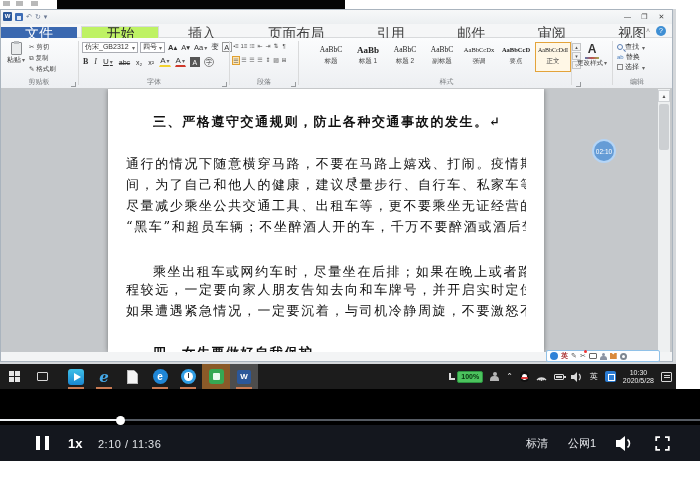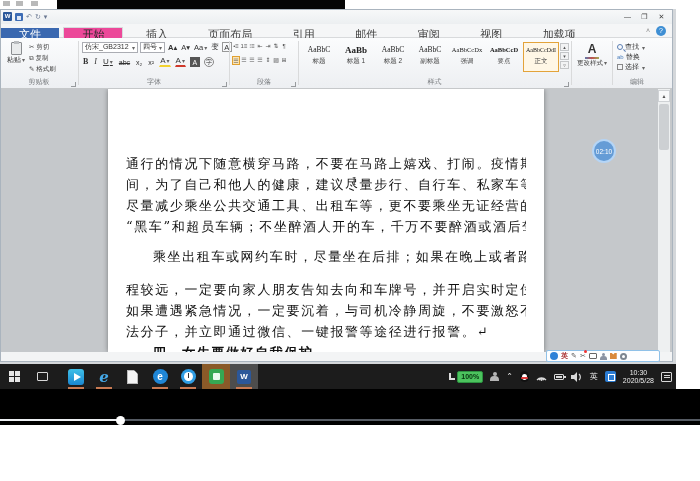--- a/index.html
+++ b/index.html
@@ -21,23 +21,23 @@
   .word-logo{width:9px;height:9px;background:#2b579a;border-radius:1px;color:#fff;font-size:6px;line-height:9px;text-align:center;font-weight:bold}
   .save-ic{width:8px;height:8px;background:#3e6db5;border-radius:1px;position:relative}
   .save-ic::after{content:"";position:absolute;left:2px;top:3px;width:4px;height:4px;background:#dce6f5}
   .qat-gl{font-size:7px;color:#6a7891;line-height:9px}
   .win-controls{position:absolute;right:2px;top:1px;display:flex}
   .win-btn{width:17px;height:11px;text-align:center;font-size:7px;color:#444;line-height:11px}
   .glyph-min::before{content:"—"} .glyph-max::before{content:"❐"} .glyph-close::before{content:"✕"}
 
   
   .tabrow{position:absolute;left:0;top:14px;width:100%;height:14px;background:#f5f6f7;border-bottom:1px solid #d8dadc}
-  .tab{display:inline-block;height:14px;line-height:13px;padding:0 18px;font-size:11px;color:#3f3f3f}
+  .tab{display:inline-block;height:14px;line-height:13px;padding:0 24px;font-size:14px;color:#3f3f3f}
   .tab-file{background:#3a68b0;color:#fff}
-  .tab-active{background:#ec4899;border:1px solid #d8dadc;border-bottom:1px solid #fff;color:#2a2a2a}
+  .tab-active{background:#bef264;border:1px solid #d8dadc;border-bottom:1px solid #fff;color:#2a2a2a}
   .help-ic{position:absolute;right:6px;top:2px;width:10px;height:10px;border-radius:50%;background:#3f8fd4;color:#fff;font-size:7px;line-height:10px;text-align:center}
   .pin-ic{position:absolute;right:22px;top:3px;font-size:7px;color:#8a8a8a}
 
   
   .ribbon{position:absolute;left:0;top:28px;width:100%;height:51px;background:linear-gradient(#fbfcfd,#edeff2);border-bottom:1px solid #c6c8ca}
   .rgroup-label{position:absolute;bottom:1px;width:100%;text-align:center;font-size:7px;color:#76797c}
   .launcher{position:absolute;right:1px;bottom:1px;width:5px;height:5px;border-right:1px solid #979a9d;border-bottom:1px solid #979a9d}
   .rsep{position:absolute;top:3px;width:1px;height:44px;background:#d9dadb}
   .rbtn{display:inline-flex;align-items:center;justify-content:center;color:#333;border:1px solid transparent}
   .combo{background:#fff;border:1px solid #abadb3;font-size:7px;color:#333;display:flex;align-items:center;justify-content:space-between;padding:0 2px;height:11px}
@@ -283,21 +283,21 @@
             <span class="pbtn">☰</span>
             <span class="pbtn">⇕</span>
             <span class="pbtn">▨</span>
             <span class="pbtn">⊞</span>
           </div>
           <div class="rgroup-label">段落</div>
           <div class="launcher"></div>
         </div>
         <div class="rsep" style="left:297px"></div>
 
-        <div class="abs" style="left:298px;top:0;width:271px;height:50px">
+        <div class="abs" style="left:310px;top:0;width:271px;height:50px">
           <div class="style-item" style="left:2px">
             <div class="style-sample">AaBbC</div>
             <div class="style-label">标题</div>
           </div>
           <div class="style-item" style="left:39px">
             <div class="style-sample" style="font-weight:bold;font-size:9px">AaBb</div>
             <div class="style-label">标题 1</div>
           </div>
           <div class="style-item" style="left:76px">
             <div class="style-sample">AaBbC</div>
@@ -349,28 +349,28 @@
                 <span class="selbox"></span>
                 <span>选择</span>
               </div>
           </div>
           <div class="rgroup-label">编辑</div>
         </div>
       </div>
 
       <div class="docarea">
         <div class="page">
+          <div class="dl dl-indent dl-bold" style="top:24px">三、严格遵守交通规则，防止各种交通事故的发生。↵</div>
           <div class="dl" style="top:66px">通行的情况下随意横穿马路，不要在马路上嬉戏、打闹。疫情期</div>
           <div class="dl" style="top:87px">间，为了自己和他人的健康，建议尽量步行、自行车、私家车等，</div>
           <div class="dl" style="top:108px">尽量减少乘坐公共交通工具、出租车等，更不要乘坐无证经营的</div>
           <div class="dl" style="top:129px">“黑车”和超员车辆；不坐醉酒人开的车，千万不要醉酒或酒后驾</div>
-          <div class="dl dl-indent" style="top:159px">乘坐出租车或网约车时，尽量坐在后排；如果在晚上或者路</div>
+          <div class="dl dl-indent" style="top:174px">乘坐出租车或网约车时，尽量坐在后排；如果在晚上或者路</div>
           <div class="dl" style="top:192px">程较远，一定要向家人朋友告知去向和车牌号，并开启实时定位；</div>
           <div class="dl" style="top:213px">如果遭遇紧急情况，一定要沉着，与司机冷静周旋，不要激怒不</div>
-          <div class="dl" style="top:234px">法分子，并立即通过微信、一键报警等途径进行报警。↵</div>
           <div class="dl dl-indent dl-bold" style="top:255px">四、女生要做好自我保护</div>
           <span class="ibeam">I</span>
         </div>
         <div class="vscroll">
           <div class="varrow">▲</div>
           <div class="vthumb"></div>
         </div>
       </div>
 
     </div>
@@ -462,14 +462,33 @@
     </div>
   </div>
 
   <div class="right-gap"></div>
 
   <div class="letterbox"></div>
   <div class="seek-track"></div>
   <div class="seek-played"></div>
   <div class="seek-handle"></div>
 
+  <div class="controlbar">
+    <div class="pause-btn">
+        <div></div>
+        <div></div>
+      </div>
+    <div class="speed">1x</div>
+    <div class="ptime">2:10 / 11:36</div>
+    <div class="right-controls">
+      <span>标清</span>
+      <span>公网1</span>
+      <svg width="19" height="15">
+          <polygon points="0,4 4,4 9,0 9,15 4,11 0,11" fill="#fff"></polygon>
+          <path d="M11.5,3.5 a5,5 0 0 1 0,8" stroke="#fff" stroke-width="1.6" fill="none"></path>
+        </svg>
+      <svg width="15" height="15">
+          <path d="M1.2,5 V1.2 H5 M10,1.2 H13.8 V5 M13.8,10 V13.8 H10 M5,13.8 H1.2 V10" stroke="#fff" stroke-width="1.8" fill="none"></path>
+        </svg>
+    </div>
+  </div>
   <div class="bottom-strip"></div>
 </div>
 
 </body></html>

